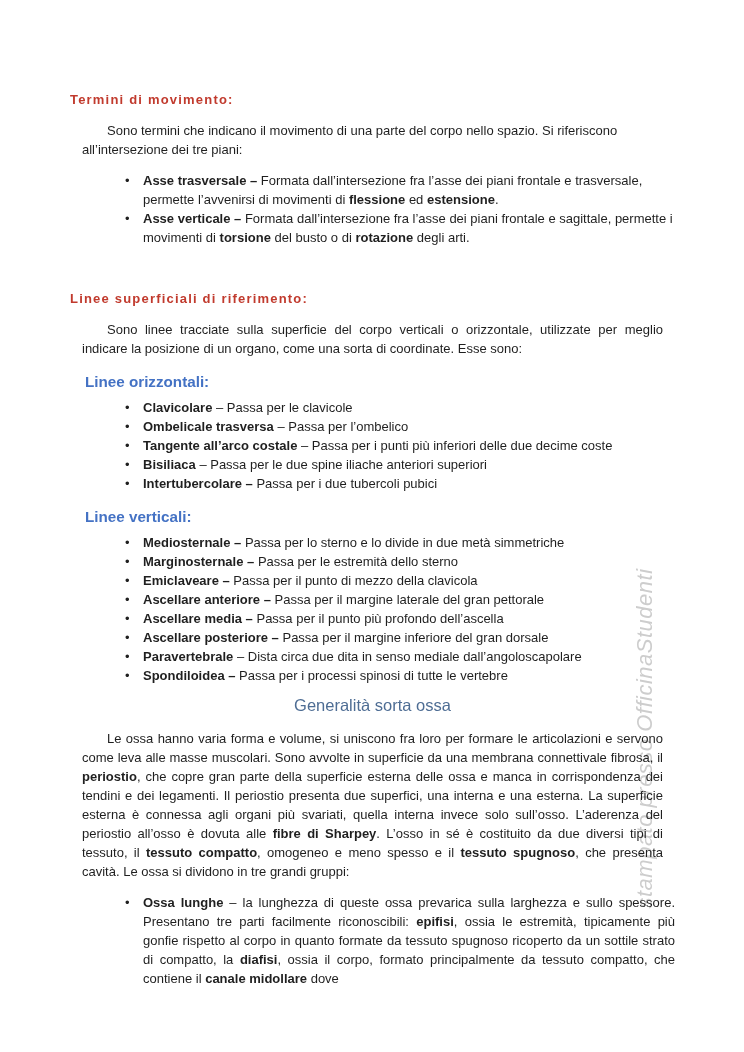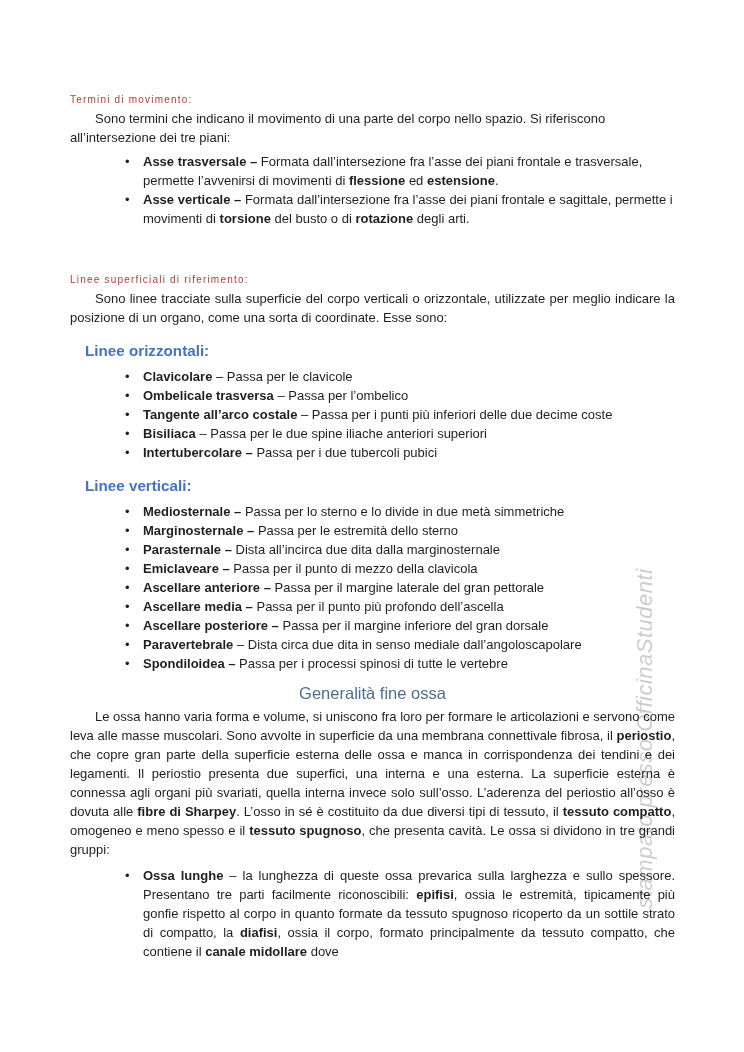--- a/index.html
+++ b/index.html
@@ -16,26 +16,26 @@
     color: #1f1f1f;
   }
   .page {
     position: absolute;
     left: 70px; top: 90px;
     width: 605px;
     z-index: 1;
   }
   .heading-red {
     color: var(--heading_red, #c13a2d);
-    font-size: 10px;
-    font-weight: 400;
+    font-size: 13px;
+    font-weight: 700;
     letter-spacing: 1.2px;
     margin: 0;
   }
-  p { margin: 0; }
+  p { margin: 12px; }
   .indent { text-indent: 25px; }
   .justify { text-align: justify; }
   .sub-heading {
     color: var(--heading_blue, #4472c4);
     font-weight: bold;
     margin: 14px 0 0 15px;
   }
   ul.bullets {
     list-style: none;
     margin: 7px 0 0 0;
@@ -105,29 +105,28 @@
       <li><b>Tangente all’arco costale</b> – Passa per i punti più inferiori delle due decime coste</li>
       <li><b>Bisiliaca</b> – Passa per le due spine iliache anteriori superiori</li>
       <li><b>Intertubercolare –</b> Passa per i due tubercoli pubici</li>
     </ul>
 
   <h3 class="sub-heading">Linee verticali:</h3>
   <ul class="bullets">
 
   <li><b>Mediosternale –</b> Passa per lo sterno e lo divide in due metà simmetriche</li>
       <li><b>Marginosternale –</b> Passa per le estremità dello sterno</li>
-      <li><b>Parasternale –</b> Dista all’incirca due dita dalla marginosternale</li>
       <li><b>Emiclaveare –</b> Passa per il punto di mezzo della clavicola</li>
       <li><b>Ascellare anteriore –</b> Passa per il margine laterale del gran pettorale</li>
       <li><b>Ascellare media –</b> Passa per il punto più profondo dell’ascella</li>
       <li><b>Ascellare posteriore –</b> Passa per il margine inferiore del gran dorsale</li>
       <li><b>Paravertebrale</b> – Dista circa due dita in senso mediale dall’angoloscapolare</li>
       <li><b>Spondiloidea –</b> Passa per i processi spinosi di tutte le vertebre</li>
     </ul>
 
-  <h1 class="doc-title">Generalità fine ossa</h1>
+  <h1 class="doc-title">Generalità sorta ossa</h1>
   <p class="indent justify">Le ossa hanno varia forma e volume, si uniscono fra loro per formare le articolazioni e servono come leva alle masse muscolari. Sono avvolte in superficie da una membrana connettivale fibrosa, il <b>periostio</b>, che copre gran parte della superficie esterna delle ossa e manca in corrispondenza dei tendini e dei legamenti. Il periostio presenta due superfici, una interna e una esterna. La superficie esterna è connessa agli organi più svariati, quella interna invece solo sull’osso. L’aderenza del periostio all’osso è dovuta alle <b>fibre di Sharpey</b>. L’osso in sé è costituito da due diversi tipi di tessuto, il <b>tessuto compatto</b>, omogeneo e meno spesso e il <b>tessuto spugnoso</b>, che presenta cavità. Le ossa si dividono in tre grandi gruppi:</p>
   <ul class="bullets justified">
 
   <li><b>Ossa lunghe</b> – la lunghezza di queste ossa prevarica sulla larghezza e sullo spessore. Presentano tre parti facilmente riconoscibili: <b>epifisi</b>, ossia le estremità, tipicamente più gonfie rispetto al corpo in quanto formate da tessuto spugnoso ricoperto da un sottile strato di compatto, la <b>diafisi</b>, ossia il corpo, formato principalmente da tessuto compatto, che contiene il <b>canale midollare</b> dove</li>
     </ul>
 
 </div>
 
 </body></html>

